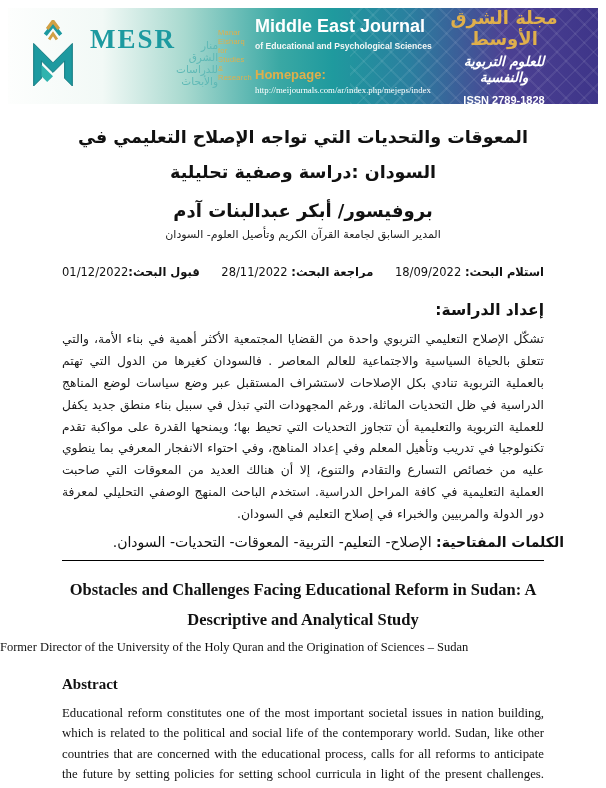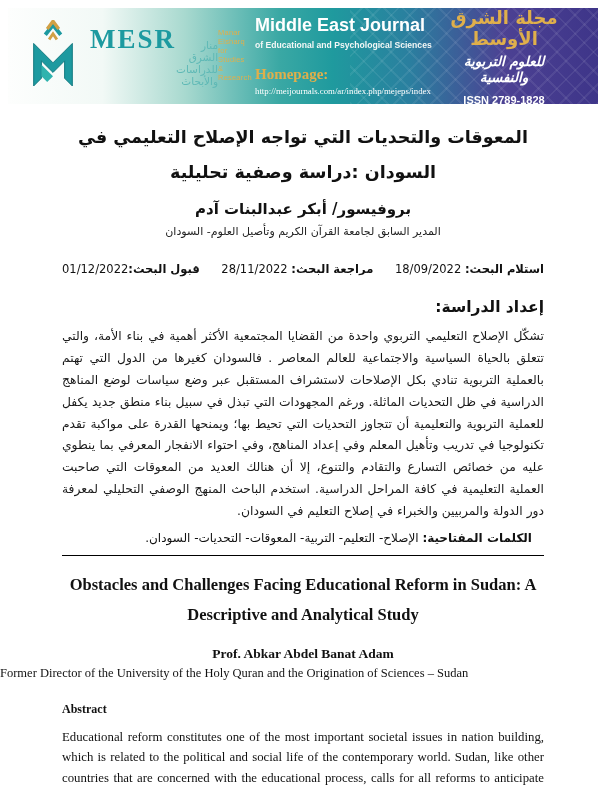--- a/index.html
+++ b/index.html
@@ -44,37 +44,37 @@
     font-family: "DejaVu Sans", sans-serif;
     color: #5fb9b6; font-size: 10.5px; direction: rtl; margin-top: 14px;
   }
   .logo-en {
     font-family: "Liberation Sans", sans-serif;
     color: var(--gold, #c9a14e); font-size: 7.5px; margin-top: 3px; letter-spacing: 0.2px;
   }
   .journal-en { width: 195px; flex: 0 0 auto; padding-left: 12px; position: relative; z-index: 1; }
   .je-title { font-family: "Liberation Sans", sans-serif; font-weight: bold; color: #fff; font-size: 18px; line-height: 1.1; }
   .je-sub { font-family: "Liberation Sans", sans-serif; font-weight: bold; color: #f3f7f6; font-size: 8.6px; margin-top: 4px; }
-  .je-home { font-family: Liberation Serif, serif; font-weight: bold; color: var(--gold, #e0b44c); font-size: 15px; margin-top: 16px; }
+  .je-home { font-family: Liberation Sans, sans-serif; font-weight: bold; color: var(--gold, #e0b44c); font-size: 13px; margin-top: 16px; }
   .je-url { font-family: "Liberation Serif", serif; color: #fff; font-size: 8.8px; margin-top: 3px; cursor: pointer; }
   .journal-ar { flex: 1; text-align: center; padding-right: 28px; position: relative; z-index: 1; direction: rtl; }
   .ja-title { font-family: "DejaVu Sans", sans-serif; font-weight: bold; color: var(--gold, #e3b54d); font-size: 18px; }
   .ja-sub { font-family: "DejaVu Sans", sans-serif; font-weight: bold; color: #ffffff; font-size: 13.5px; margin-top: 4px; font-style: italic; }
   .ja-issn { font-family: "Liberation Sans", sans-serif; font-weight: bold; color: #fff; font-size: 11px; margin-top: 9px; direction: ltr; }
 
   
   .ar-title {
     font-family: "DejaVu Sans", sans-serif;
     direction: rtl; text-align: center;
     font-weight: bold; font-size: 17.5px; line-height: 2.0;
     margin: 16px 48px 0 48px;
   }
   .ar-author {
     font-family: "DejaVu Sans", sans-serif;
-    direction: rtl; text-align: center; font-weight: bold; font-size: 15px; margin-top: 10px;
+    direction: rtl; text-align: center; font-weight: bold; font-size: 18px; margin-top: 10px;
   }
   .ar-affiliation {
     font-family: "DejaVu Sans", sans-serif;
     direction: rtl; text-align: center; font-size: 11px; margin-top: 7px; color: #222;
   }
   .dates-row {
     direction: rtl;
     display: flex; justify-content: space-between;
     margin: 24px 62px 0 62px;
     font-family: "DejaVu Sans", sans-serif; font-size: 11.5px;
@@ -86,34 +86,34 @@
     direction: rtl; text-align: right; font-weight: bold; font-size: 15.5px;
     margin: 22px 62px 0 62px;
   }
   .ar-abstract {
     font-family: "DejaVu Sans", sans-serif;
     direction: rtl; text-align: justify; font-size: 12.3px; line-height: 1.78;
     margin: 10px 62px 0 62px; color: #1a1a1a;
   }
   .ar-keywords {
     font-family: "DejaVu Sans", sans-serif;
-    direction: rtl; text-align: right; font-size: 12px;
-    margin: 8px 74px 0 62px;
+    direction: rtl; text-align: right; font-size: 14px;
+    margin: 8px 42px 0 62px;
   }
   .ar-keywords .kw-label { font-weight: bold; }
   .rule { border: none; border-top: 1.8px solid #000; margin: 10px 62px 0 62px; }
 
   
   .en-title {
     text-align: center; font-weight: bold; font-size: 16.5px; line-height: 1.85;
     margin: 14px 66px 0 66px;
   }
   .en-author { text-align: center; font-weight: bold; font-size: 13.5px; margin-top: 15px; }
   .en-affiliation { text-align: left; font-size: 12.5px; margin-top: 4px; }
-  .en-abs-heading { font-weight: bold; font-size: 12px; margin: 21px 62px 0 62px; }
+  .en-abs-heading { font-weight: bold; font-size: 15px; margin: 21px 62px 0 62px; }
   .en-abstract {
     text-align: justify; font-size: 12.8px; line-height: 1.6;
     margin: 10px 62px 0 62px;
   }
 </style>
 </head>
 <body>
 
 <div class="page">
 
@@ -169,19 +169,18 @@
 
   <div class="ar-abs-heading">إعداد الدراسة:</div>
   <p class="ar-abstract">تشكّل الإصلاح التعليمي التربوي واحدة من القضايا المجتمعية الأكثر أهمية في بناء الأمة، والتي تتعلق بالحياة السياسية والاجتماعية للعالم المعاصر . فالسودان كغيرها من الدول التي تهتم بالعملية التربوية تنادي بكل الإصلاحات لاستشراف المستقبل عبر وضع سياسات لوضع المناهج الدراسية في ظل التحديات الماثلة. ورغم المجهودات التي تبذل في سبيل بناء منطق جديد يكفل للعملية التربوية والتعليمية أن تتجاوز التحديات التي تحيط بها؛ ويمنحها القدرة على مواكبة تقدم تكنولوجيا في تدريب وتأهيل المعلم وفي إعداد المناهج، وفي احتواء الانفجار المعرفي بما ينطوي عليه من خصائص التسارع والتقادم والتنوع، إلا أن هنالك العديد من المعوقات التي صاحبت العملية التعليمية في كافة المراحل الدراسية. استخدم الباحث المنهج الوصفي التحليلي لمعرفة دور الدولة والمربيين والخبراء في إصلاح التعليم في السودان.</p>
   <div class="ar-keywords">
     <span class="kw-label">الكلمات المفتاحية:</span><span> الإصلاح- التعليم- التربية- المعوقات- التحديات- السودان.</span>
   </div>
 
   <hr class="rule">
 
   <h2 class="en-title">Obstacles and Challenges Facing Educational Reform in Sudan: A Descriptive and Analytical Study</h2>
-  <div class="en-author">Prof. Abkar Abdel Banat Adam</div>
   <div class="en-affiliation">Former Director of the University of the Holy Quran and the Origination of Sciences – Sudan</div>
 
   <div class="en-abs-heading">Abstract</div>
   <p class="en-abstract">Educational reform constitutes one of the most important societal issues in nation building, which is related to the political and social life of the contemporary world. Sudan, like other countries that are concerned with the educational process, calls for all reforms to anticipate the future by setting policies for setting school curricula in light of the present challenges. Despite the efforts being made to build a new logic that ensures the educational process to overcome the challenges that surround it; It gives it the ability to keep pace with technological progress in teacher training and qualification and preparation of curricula, and to contain the explosion of knowledge with the characteristics of acceleration, obsolescence and diversity. However, there are many obstacles that accompanied the educational process at all levels of study. The researcher used the descriptive analytical method to know the role of the state, educators and experts in education reform in Sudan.</p>
 
 </div>
 
 </body></html>

